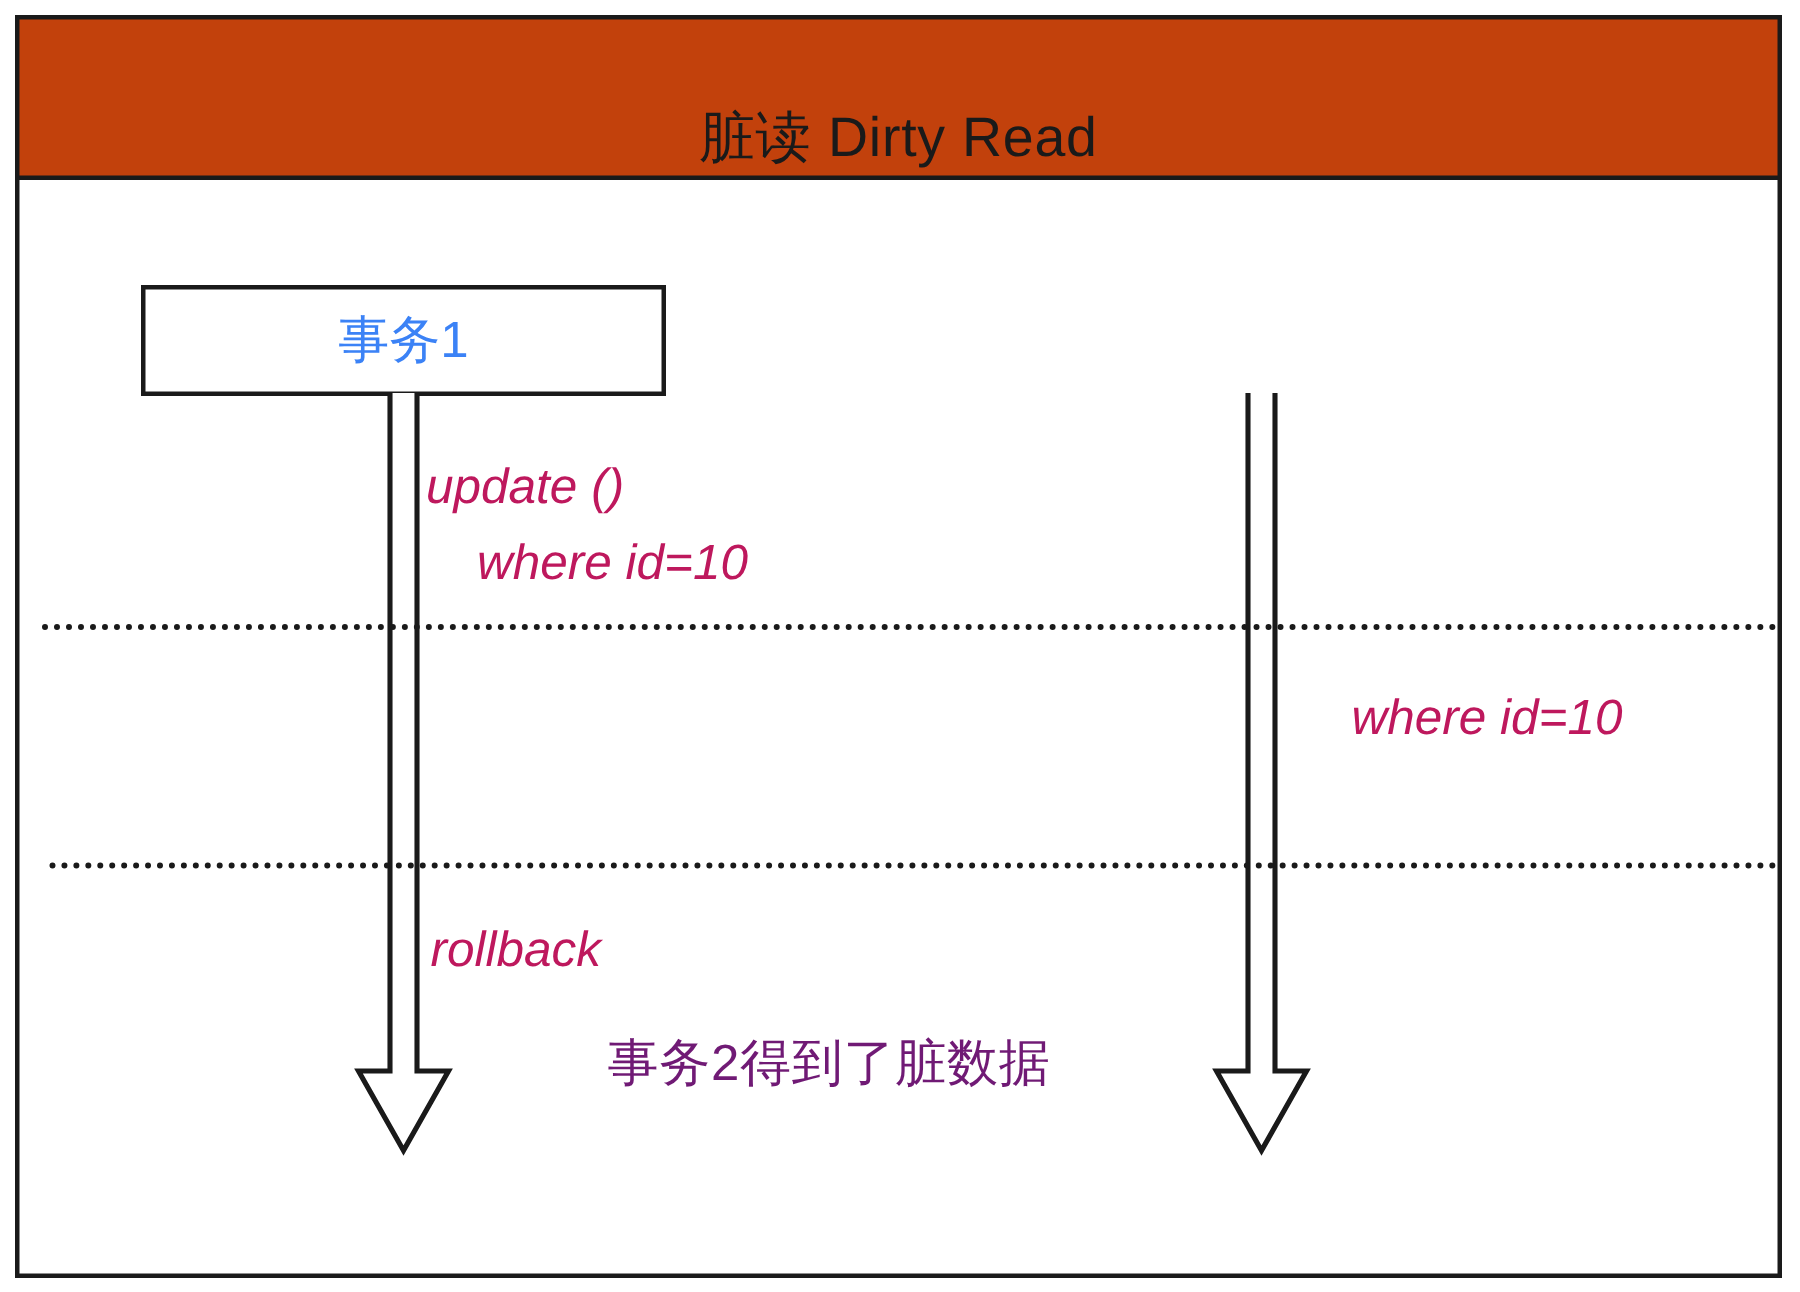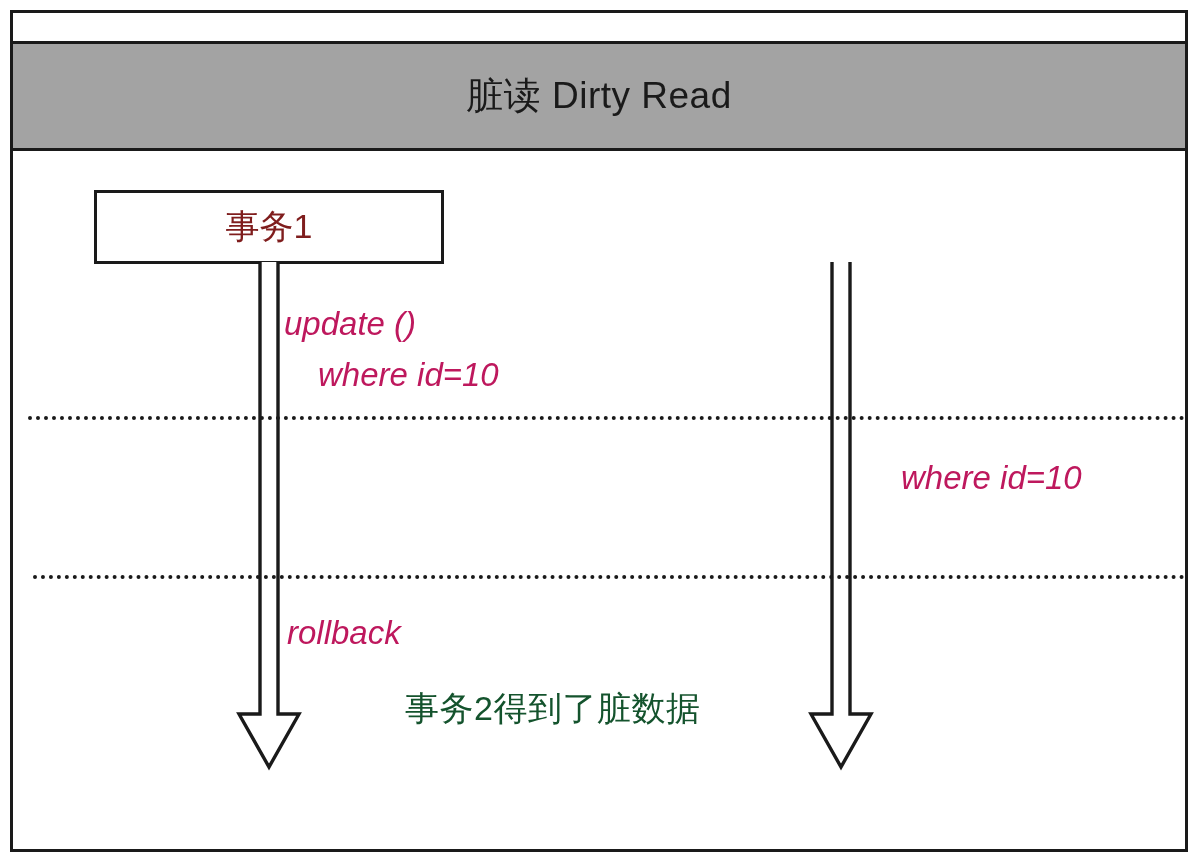--- a/index.html
+++ b/index.html
@@ -34,46 +34,45 @@
 
   
   .title-bar {
     position: absolute;
     left: 10px;
     top: 10px;
     width: 1178px;
     height: 110px;
     box-sizing: border-box;
     border: 3px solid #1a1a1a;
-    background: #a3a3a3;
+    background: #c2410c;
     display: flex;
-    align-items: center;
+    align-items: flex-end;
     justify-content: center;
-    margin-top: 31px;
   }
   .title-text {
     font-size: 37px;
     color: #1a1a1a;
     letter-spacing: 0.5px;
     white-space: nowrap;
   }
 
   
   .txn-box {
     position: absolute;
     box-sizing: border-box;
     border: 3px solid #1a1a1a;
     background: #ffffff;
     display: flex;
     align-items: center;
     justify-content: center;
   }
   .txn-box .txn-label {
     font-size: 34px;
-    color: #7f1d1d;
+    color: #3b82f6;
     white-space: nowrap;
   }
   #txn-box-1 { left: 94px;  top: 190px; width: 350px; height: 74px; }
   #txn-box-2 { left: 667px; top: 190px; width: 350px; height: 74px; }
 
   
   .lifeline {
     position: absolute;
     top: 262px;
     width: 72px;
@@ -106,21 +105,21 @@
   #annot-update { left: 284px; top: 298px; }
   #annot-select { left: 867px; top: 452px; }
   #annot-rollback { left: 287px; top: 607px; }
 
   
   #dirty-note {
     position: absolute;
     left: 405px;
     top: 686px;
     font-size: 34px;
-    color: #14532d;
+    color: #701a75;
     white-space: nowrap;
     letter-spacing: 0.5px;
   }
 </style>
 </head>
 <body>
 
 <div id="canvas">
 
   <div class="frame"></div>

